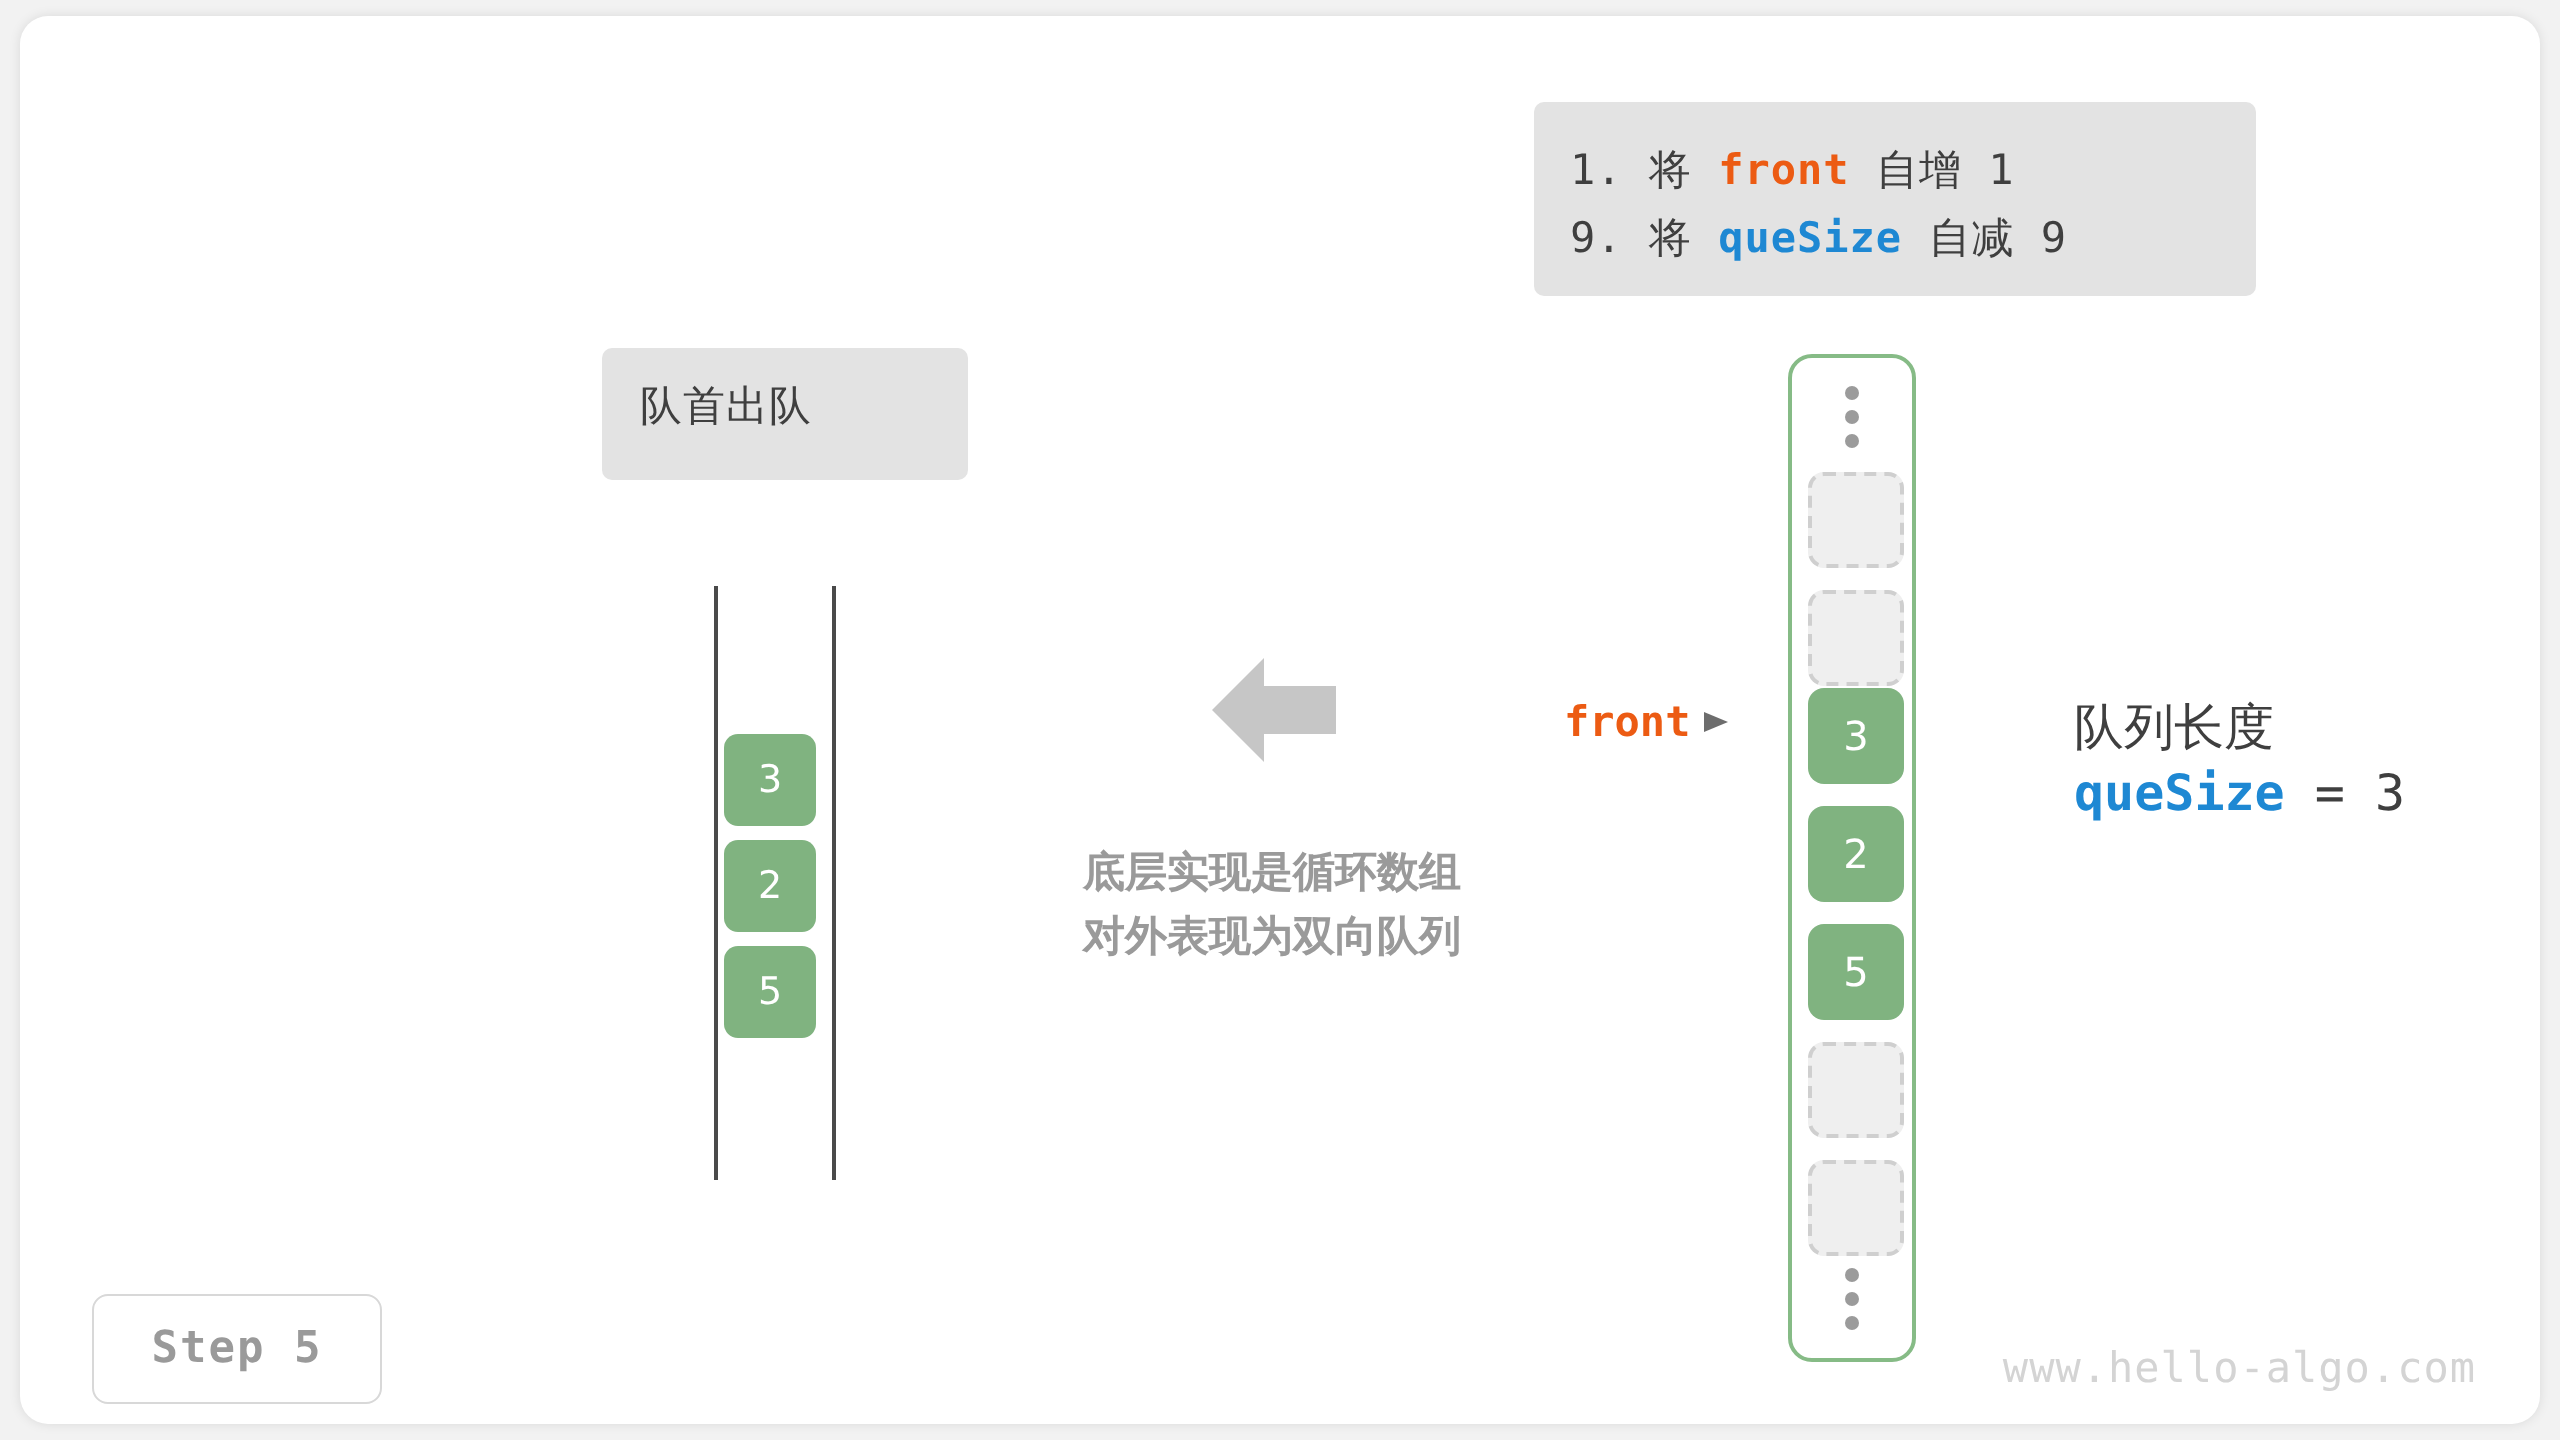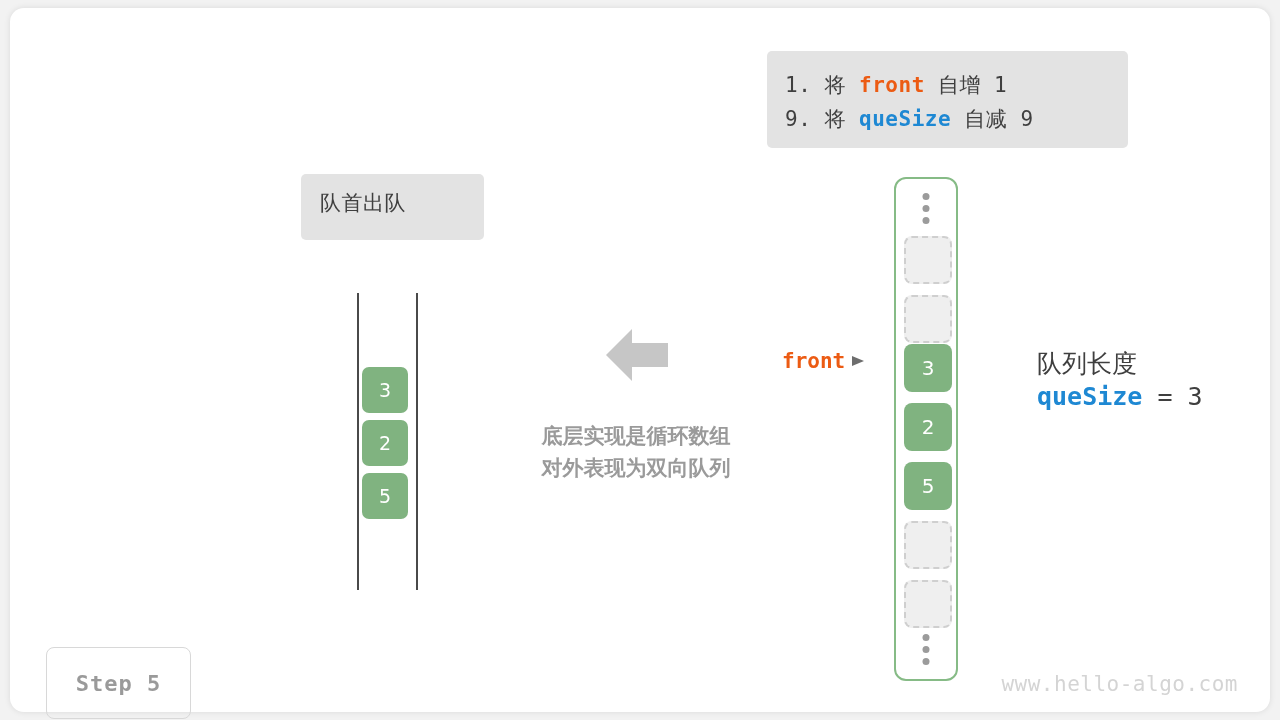--- a/index.html
+++ b/index.html
@@ -198,21 +198,21 @@
     line-height: 34px;
     white-space: pre;
   }
 
   
   #step-badge {
     position: absolute;
     left: 36px;
     top: 639px;
     width: 145px;
-    height: 72px;
+    height: 55px;
     border: 1px solid #d8d8d8;
     border-radius: 8px;
     box-sizing: border-box;
     display: flex;
     align-items: center;
     justify-content: center;
     font-family: "DejaVu Sans Mono", "Liberation Mono", monospace;
     font-weight: bold;
     font-size: 22px;
     color: #9a9a9a;

